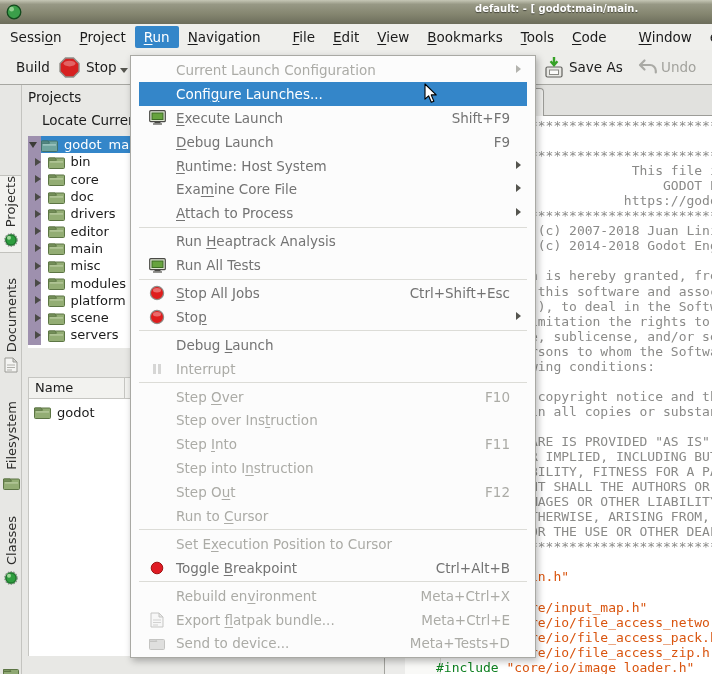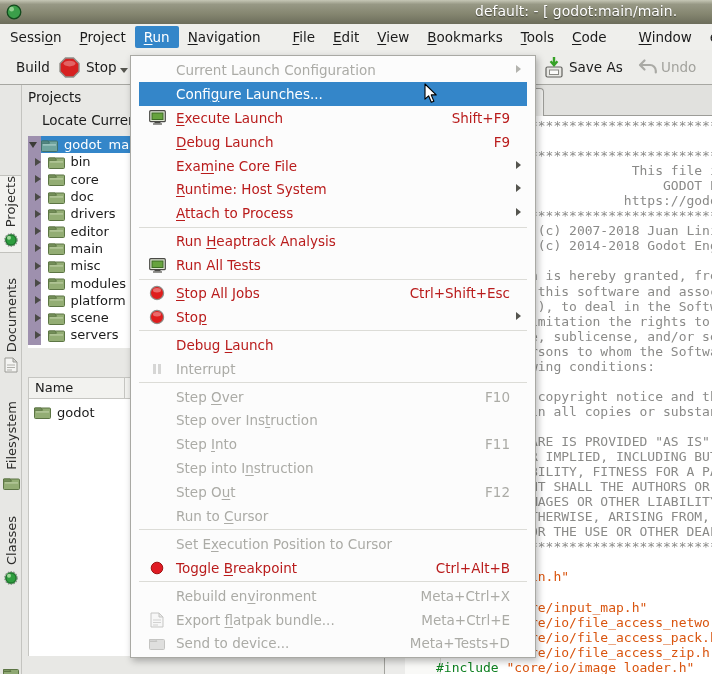--- a/index.html
+++ b/index.html
@@ -4,21 +4,21 @@
 <style>
   html,body{margin:0;padding:0;background:#555;}
   #app{position:relative;width:712px;height:674px;overflow:hidden;
        font-family:"DejaVu Sans","Liberation Sans",sans-serif;
        background:#e8e8e5;-webkit-font-smoothing:antialiased;}
   .abs{position:absolute;}
 
   
   #titlebar{left:0;top:0;width:712px;height:24px;
     background:linear-gradient(#c6c7b6 0%,#979885 18%,#84856f 60%,#6c6d5b 100%);}
-  #title-text{left:475px;top:3px;color:#fff;font-size:14px;font-weight:normal;
+  #title-text{left:475px;top:3px;color:#fff;font-size:10px;font-weight:bold;
     white-space:nowrap;text-shadow:0 1px 1px rgba(0,0,0,.5);}
 
   
   #menubar{left:0;top:24px;width:712px;height:26px;background:#efefec;
     display:flex;align-items:center;padding-left:1px;box-sizing:border-box;
     font-size:13.5px;color:#1b1b1b;white-space:nowrap;}
   .mb-item{padding:3px 9px;border-radius:2px;}
   .mb-item.active{background:#3486c9;color:#fff;}
   .mb-sep{width:1px;height:14px;background:#c3c3be;margin:0 7px;}
   .mb-item u,.mi-label u{text-decoration:underline;text-underline-offset:2px;}
@@ -86,21 +86,21 @@
   .code-line{height:15.05px;line-height:15.05px;}
   .seg-cmt{color:#8a8a88;}
   .seg-kw{color:#0f8021;font-weight:normal;}
   .seg-str{color:#d9540e;}
 
   
   #run-menu{left:130px;top:55px;width:406px;background:#fcfcfc;
     border:1px solid #a9a9a4;box-sizing:border-box;z-index:50;
     box-shadow:2px 3px 7px rgba(0,0,0,.28);padding:2px 8px;}
   .menu-row{position:relative;height:23.9px;display:flex;align-items:center;
-    font-size:13.5px;color:#b91c1c;}
+    font-size:13.5px;color:#737373;}
   .menu-row.selected{background:#3486c9;color:#fff;}
   .menu-row.disabled{color:#ababa6;}
   .mi-icon{width:26px;margin-left:5px;display:inline-flex;justify-content:center;
     align-items:center;flex:none;}
   .menu-row.disabled .mi-icon{opacity:.55;filter:grayscale(60%);}
   .mi-label{margin-left:6px;white-space:nowrap;}
   .mi-shortcut{position:absolute;right:17px;white-space:nowrap;}
   .mi-arrow{position:absolute;right:6px;top:7px;width:0;height:0;
     border-top:4.5px solid transparent;border-bottom:4.5px solid transparent;
     border-left:5.5px solid #55554f;}
@@ -403,26 +403,26 @@
         <span class="mi-label"><u>E</u>xecute Launch</span>
         <span class="mi-shortcut">Shift+F9</span>
       </div>
       <div class="menu-row">
         <span class="mi-icon"></span>
         <span class="mi-label"><u>D</u>ebug Launch</span>
         <span class="mi-shortcut">F9</span>
       </div>
       <div class="menu-row">
         <span class="mi-icon"></span>
+        <span class="mi-label"><u>R</u>untime: Host System</span>
+        <span class="mi-arrow"></span>
+      </div>
+      <div class="menu-row">
+        <span class="mi-icon"></span>
         <span class="mi-label">Exa<u>m</u>ine Core File</span>
-        <span class="mi-arrow"></span>
-      </div>
-      <div class="menu-row">
-        <span class="mi-icon"></span>
-        <span class="mi-label"><u>R</u>untime: Host System</span>
         <span class="mi-arrow"></span>
       </div>
       <div class="menu-row">
         <span class="mi-icon"></span>
         <span class="mi-label"><u>A</u>ttach to Process</span>
         <span class="mi-arrow"></span>
       </div>
       <div class="menu-sep"></div>
       <div class="menu-row">
         <span class="mi-icon"></span>

